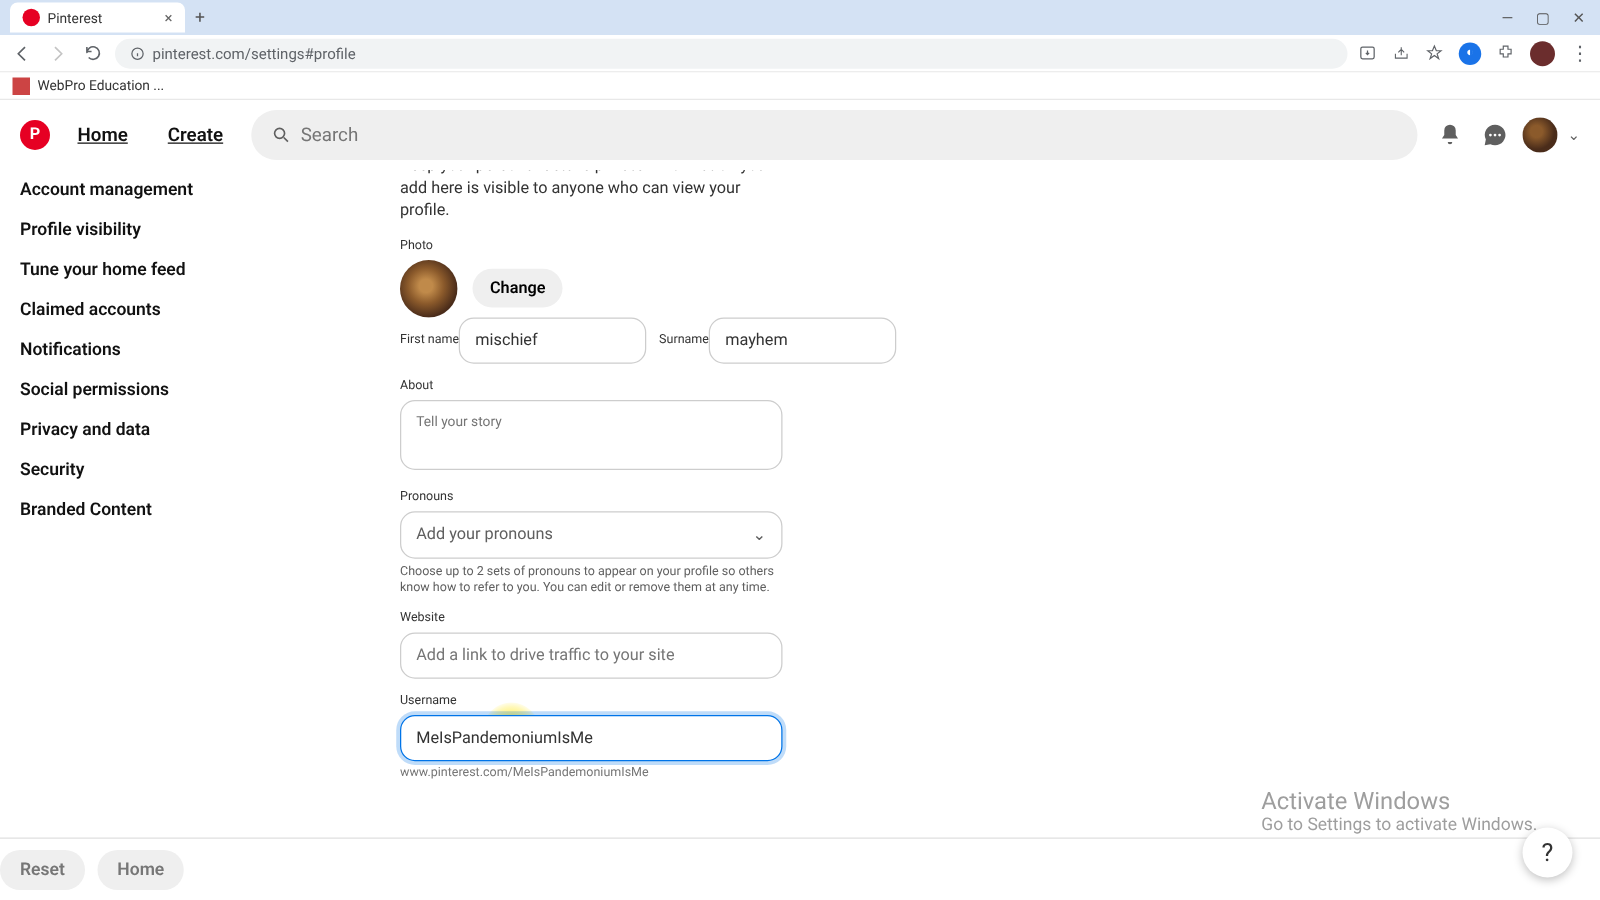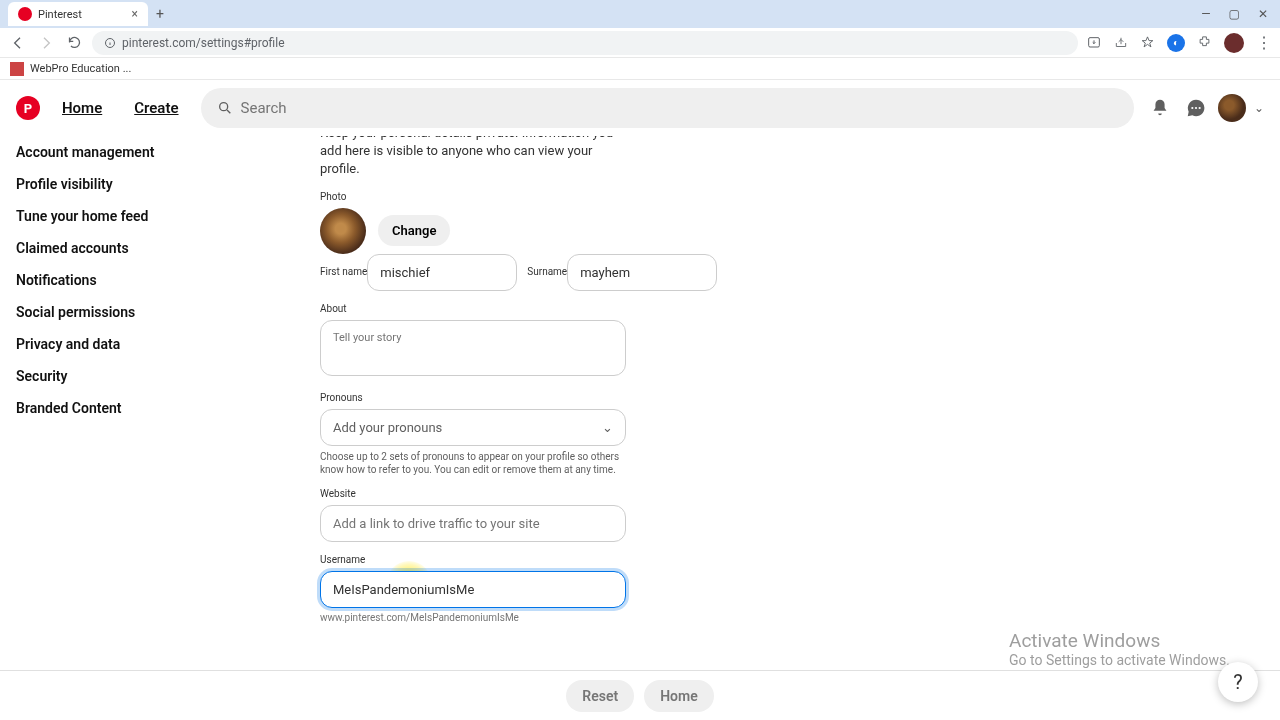--- a/index.html
+++ b/index.html
@@ -59,21 +59,21 @@
 .text-input:focus, .text-input.focused { border-color: #0074e8; box-shadow: 0 0 0 3px rgba(0,116,232,0.25); }
 .textarea { border: 1.5px solid #cdcdcd; border-radius: 12px; padding: 10px 12px; font-size: 11px; color: #333; width: 306px; height: 56px; resize: none; outline: none; font-family: inherit; }
 .select-box { border: 1.5px solid #cdcdcd; border-radius: 12px; padding: 10px 12px; font-size: 13px; color: #5f5f5f; width: 306px; display: flex; justify-content: space-between; align-items: center; cursor: pointer; }
 .helper-text { font-size: 10px; color: #5f5f5f; width: 306px; line-height: 1.3; margin-top: 4px; }
 .url-preview { font-size: 10px; color: #767676; margin-top: 4px; }
 
 
 .highlight-ring { position: absolute; width: 46px; height: 46px; background: radial-gradient(circle, #fff176 40%, rgba(255,241,118,0.5) 60%, transparent 75%); border-radius: 50%; pointer-events: none; }
 
 
-.footer-bar { position: absolute; bottom: 0; left: 0; right: 0; height: 50px; border-top: 1px solid #e0e0e0; display: flex; align-items: center; justify-content: center; gap: 10px; background: #fff; }
+.footer-bar { position: absolute; bottom: 0; left: 0; right: 0; height: 50px; border-top: 1px solid #e0e0e0; display: flex; align-items: center; gap: 10px; background: #fff; }
 .btn-reset, .btn-save { border: none; border-radius: 20px; padding: 8px 16px; font-size: 14px; font-weight: 600; cursor: pointer; background: #efefef; color: #767676; }
 
 .help-fab { position: absolute; right: 22px; bottom: 18px; width: 40px; height: 40px; border-radius: 50%; background: #fff; box-shadow: 0 2px 8px rgba(0,0,0,0.25); display: flex; align-items: center; justify-content: center; font-size: 20px; color: #333; cursor: pointer; }
 
 .watermark { position: absolute; right: 50px; bottom: 52px; text-align: left; color: #9e9e9e; margin-top: 20px; }
 .watermark .t1 { font-size: 19px; }
 .watermark .t2 { font-size: 14px; }
 
 svg { display: block; }
 </style>

